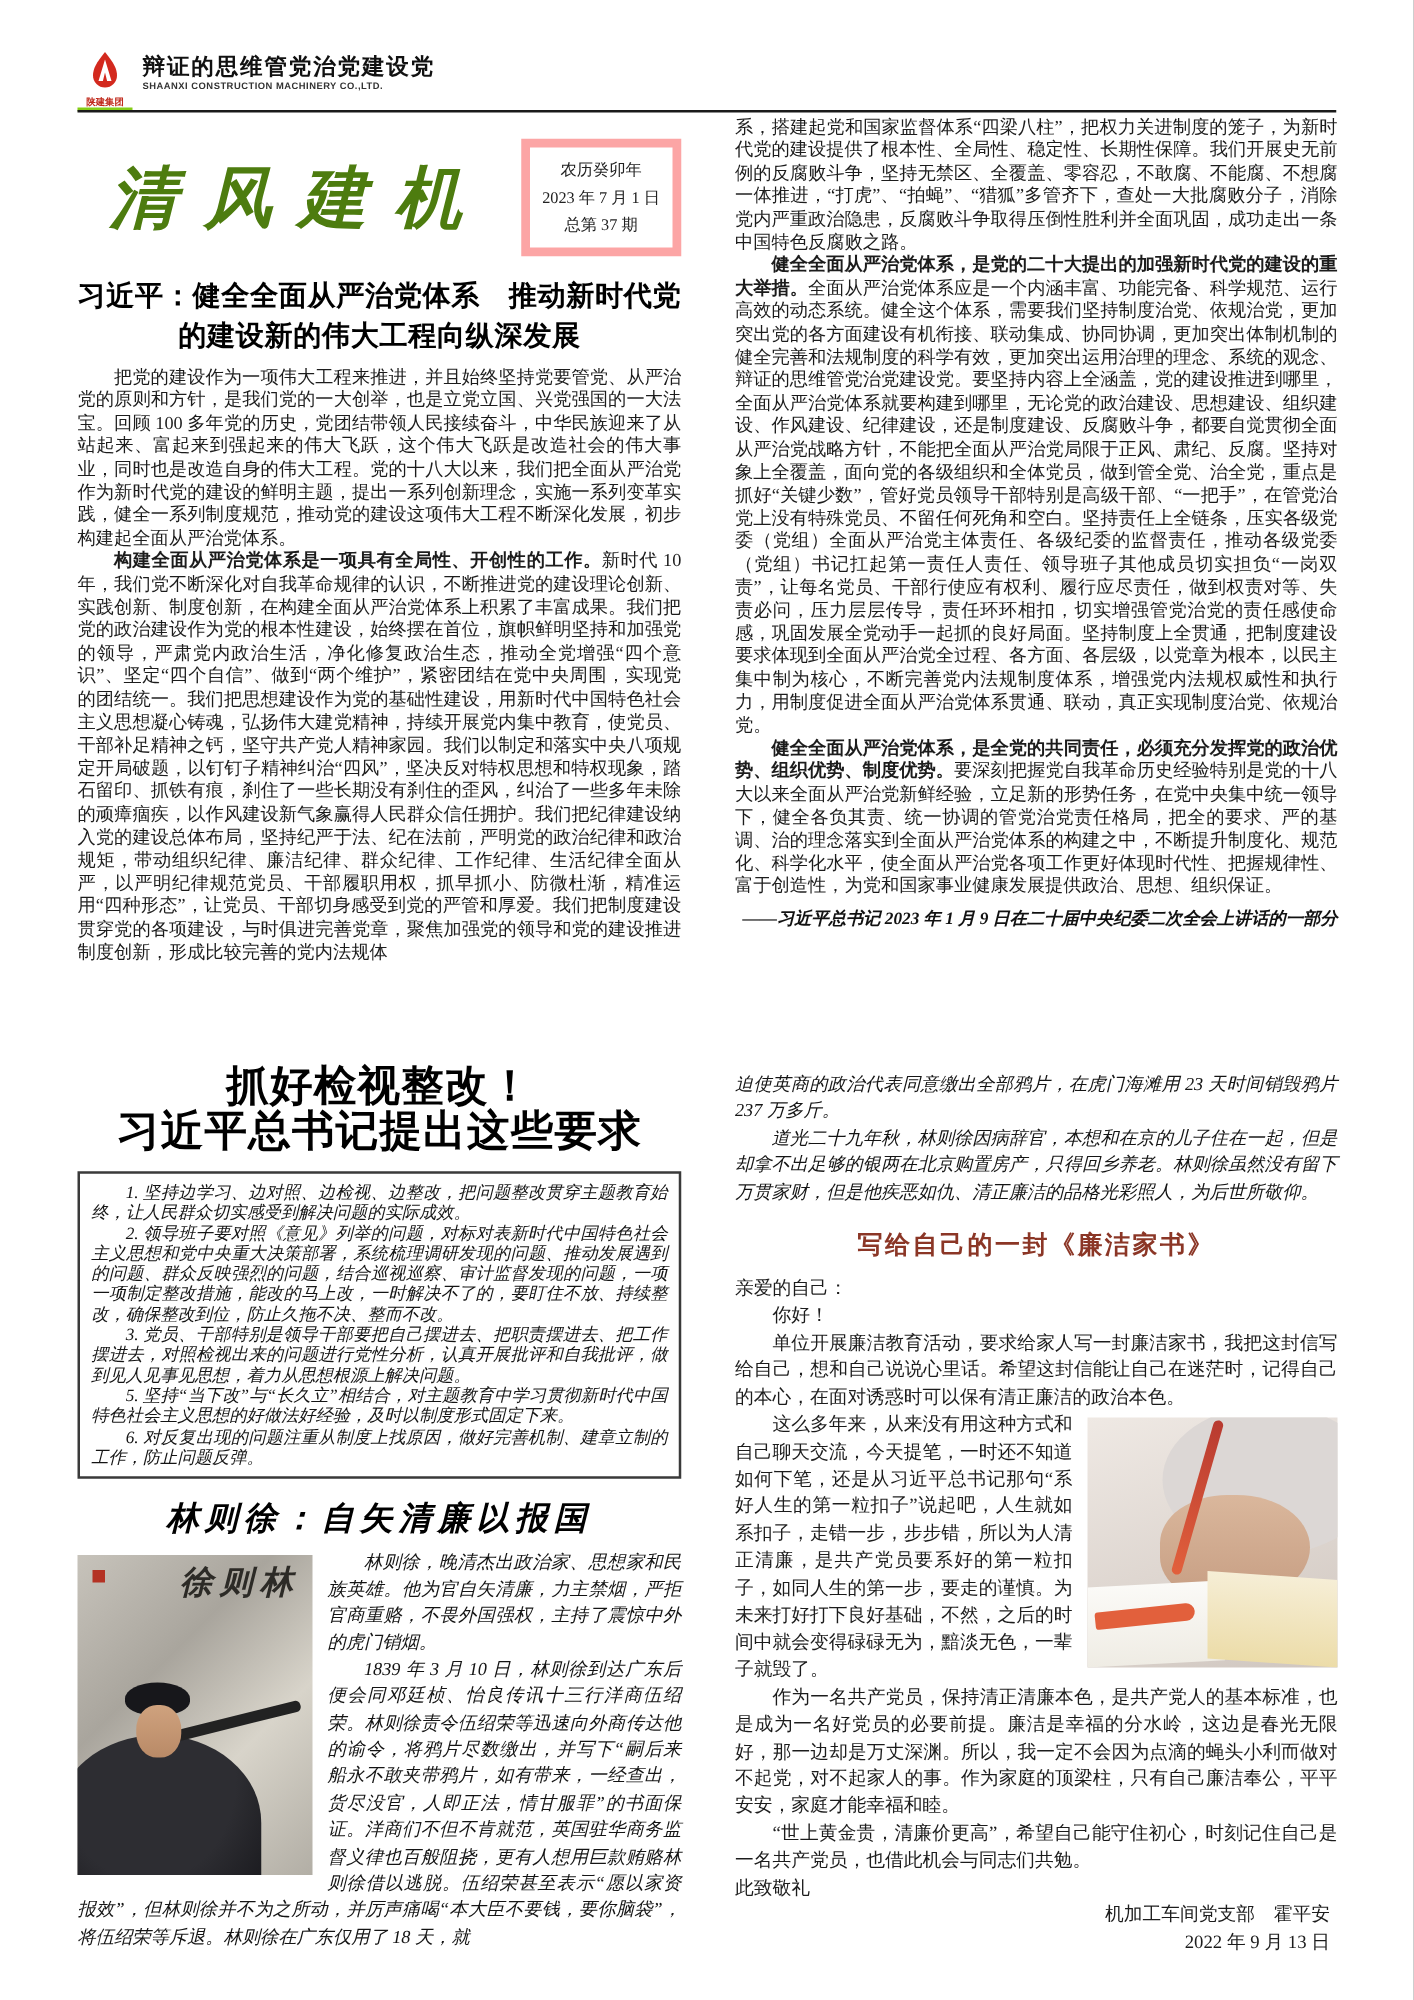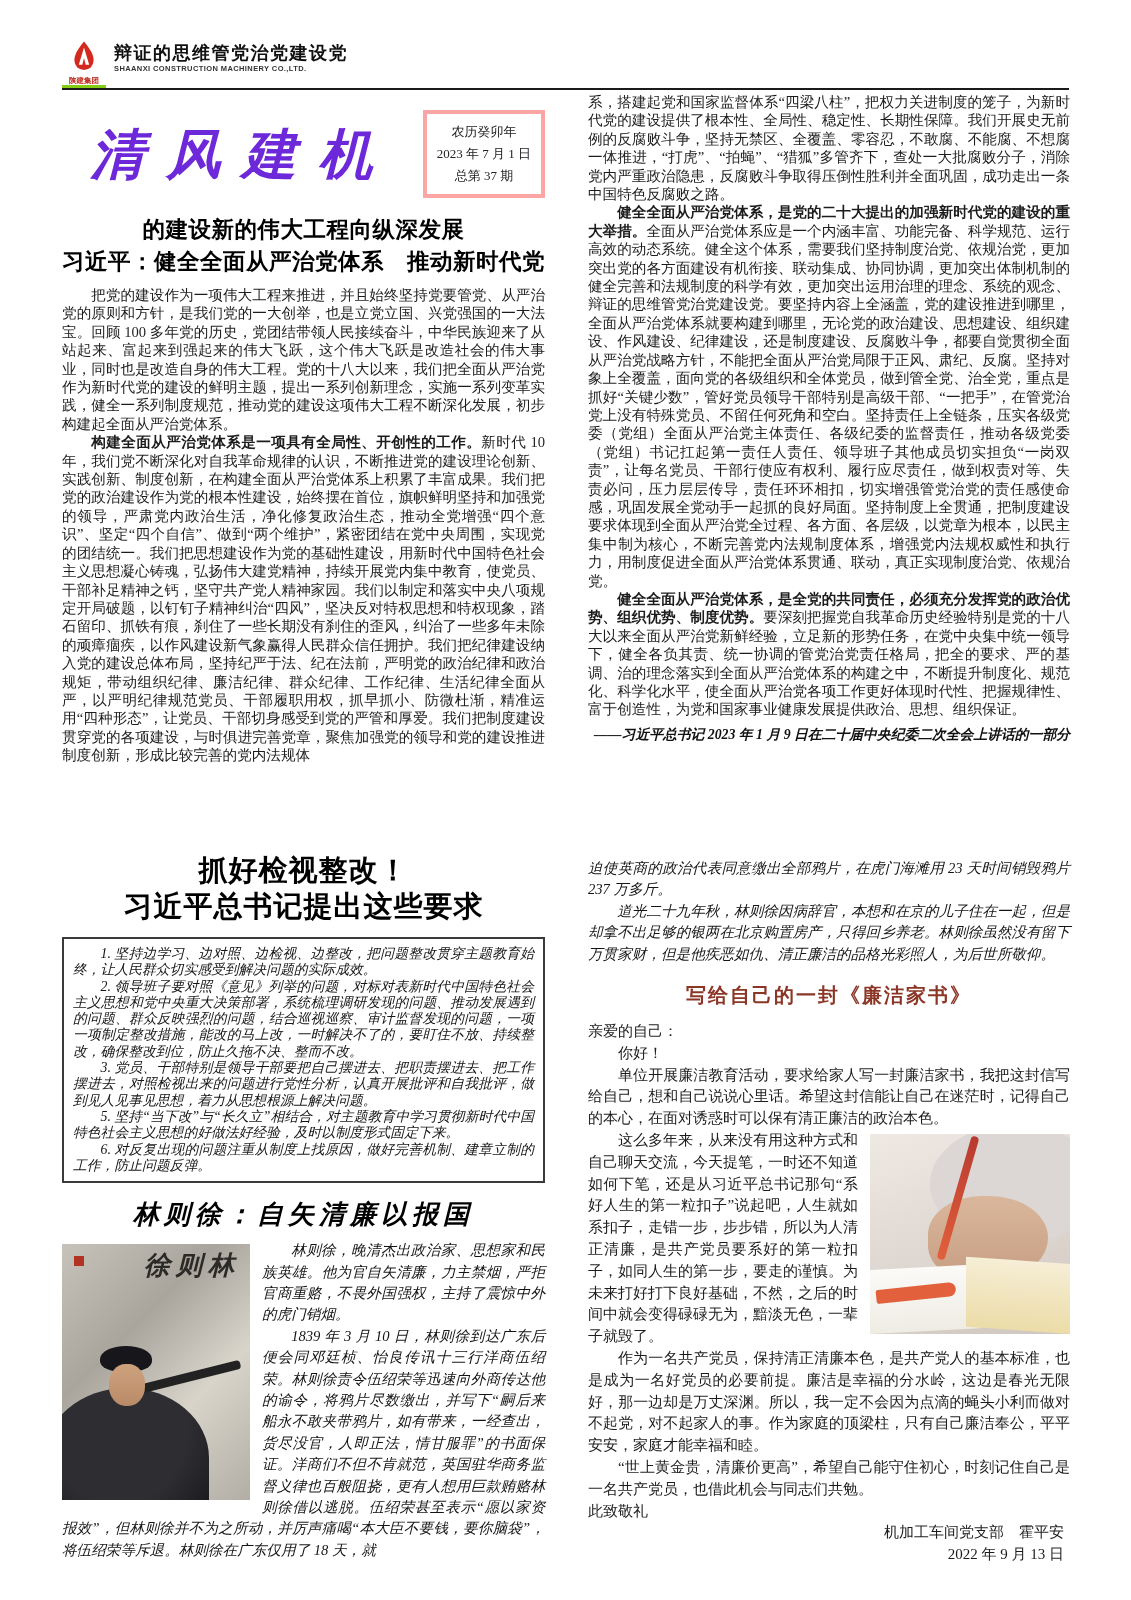--- a/index.html
+++ b/index.html
@@ -12,26 +12,26 @@
   
   .hdr-row { display:flex; align-items:flex-start; gap:8px; }
   .logo-col { width:44px; text-align:center; }
   .logo-cap { color:#c02a1c; font-size:7.5px; font-weight:bold; font-family:"Liberation Sans",sans-serif; border-bottom:3px solid #84cc16; line-height:9px; }
   .co-cn { font-family:"Liberation Sans",sans-serif; font-weight:bold; font-size:18px; letter-spacing:1.5px; color:#111; line-height:22px; margin-top:2px; }
   .co-en { font-family:"Liberation Sans",sans-serif; font-weight:bold; font-size:7.5px; color:#333; letter-spacing:.4px; }
   .header-rule { position:absolute; left:62px; top:88px; width:1007px; border-top:2px solid #1a1a1a; }
   
   .mast-row { display:flex; align-items:center; margin-top:22px; }
   .mast-title {
-    flex:1; color:#6d28d9; font-weight:bold; font-style:italic;
+    flex:1; color:#4d7c0f; font-weight:bold; font-style:italic;
     font-size:54px; letter-spacing:22px; line-height:62px; text-align:center;
     font-family:"DejaVu Serif", serif; white-space:nowrap;
   }
   .issue-box {
-    border:4px solid #fca5a5; padding:7px 10px; text-align:center;
+    border:7px solid #fca5a5; padding:7px 10px; text-align:center;
     font-size:13px; line-height:22px; color:#222; min-width:108px;
   }
   
   .headline {
     font-family:"Liberation Sans",sans-serif; font-weight:bold; color:#000;
     font-size:22.5px; line-height:32px; text-align:center; margin-top:16px; letter-spacing:.5px;
   }
   .col { position:absolute; }
   #top-left  { left:62px; top:40px; width:483px; }
   #top-right { left:588px; top:93px; width:482px; }
@@ -40,22 +40,22 @@
     font-size:14.6px; line-height:18.4px; text-align:justify; color:#1c1c1c;
   }
   .indent { text-indent:2em; }
   .attribution {
     font-size:13.8px; line-height:20px; font-weight:bold; font-style:italic;
     text-align:right; margin-top:6px; color:#111;
   }
   
   #bottom-left { left:62px; top:852px; width:483px; }
   .sec-head {
-    font-family:Liberation Sans, sans-serif; font-weight:bold; color:#000;
-    font-size:29px; line-height:36px; text-align:center; letter-spacing:1px;
+    font-family:Liberation Serif, serif; font-weight:bold; color:#000;
+    font-size:34px; line-height:36px; text-align:center; letter-spacing:1px;
   }
   .check-box {
     border:2px solid #3a3a3a; margin-top:13px; padding:7px 9px;
   }
   .check-box p {
     font-size:13.8px; line-height:16.3px; text-align:justify; text-indent:2em;
     font-style:italic; color:#141414;
   }
   
   .lin-title {
@@ -121,22 +121,22 @@
     <div class="mast-row">
       <div class="mast-title">清风建机</div>
       <div class="issue-box">
         <div>农历癸卯年</div>
         <div>2023 年 7 月 1 日</div>
         <div>总第 37 期</div>
       </div>
     </div>
 
     <div class="headline">
+      <div>习近平：健全全面从严治党体系　推动新时代党</div>
       <div>的建设新的伟大工程向纵深发展</div>
-      <div>习近平：健全全面从严治党体系　推动新时代党</div>
     </div>
 
     <div class="body-text">
       <p class="indent"><b></b><span>把党的建设作为一项伟大工程来推进，并且始终坚持党要管党、从严治党的原则和方针，是我们党的一大创举，也是立党立国、兴党强国的一大法宝。回顾 100 多年党的历史，党团结带领人民接续奋斗，中华民族迎来了从站起来、富起来到强起来的伟大飞跃，这个伟大飞跃是改造社会的伟大事业，同时也是改造自身的伟大工程。党的十八大以来，我们把全面从严治党作为新时代党的建设的鲜明主题，提出一系列创新理念，实施一系列变革实践，健全一系列制度规范，推动党的建设这项伟大工程不断深化发展，初步构建起全面从严治党体系。</span></p>
       <p class="indent"><b>构建全面从严治党体系是一项具有全局性、开创性的工作。</b><span>新时代 10 年，我们党不断深化对自我革命规律的认识，不断推进党的建设理论创新、实践创新、制度创新，在构建全面从严治党体系上积累了丰富成果。我们把党的政治建设作为党的根本性建设，始终摆在首位，旗帜鲜明坚持和加强党的领导，严肃党内政治生活，净化修复政治生态，推动全党增强“四个意识”、坚定“四个自信”、做到“两个维护”，紧密团结在党中央周围，实现党的团结统一。我们把思想建设作为党的基础性建设，用新时代中国特色社会主义思想凝心铸魂，弘扬伟大建党精神，持续开展党内集中教育，使党员、干部补足精神之钙，坚守共产党人精神家园。我们以制定和落实中央八项规定开局破题，以钉钉子精神纠治“四风”，坚决反对特权思想和特权现象，踏石留印、抓铁有痕，刹住了一些长期没有刹住的歪风，纠治了一些多年未除的顽瘴痼疾，以作风建设新气象赢得人民群众信任拥护。我们把纪律建设纳入党的建设总体布局，坚持纪严于法、纪在法前，严明党的政治纪律和政治规矩，带动组织纪律、廉洁纪律、群众纪律、工作纪律、生活纪律全面从严，以严明纪律规范党员、干部履职用权，抓早抓小、防微杜渐，精准运用“四种形态”，让党员、干部切身感受到党的严管和厚爱。我们把制度建设贯穿党的各项建设，与时俱进完善党章，聚焦加强党的领导和党的建设推进制度创新，形成比较完善的党内法规体</span></p>
     </div>
   </div>
 
   <div class="header-rule"></div>
 

